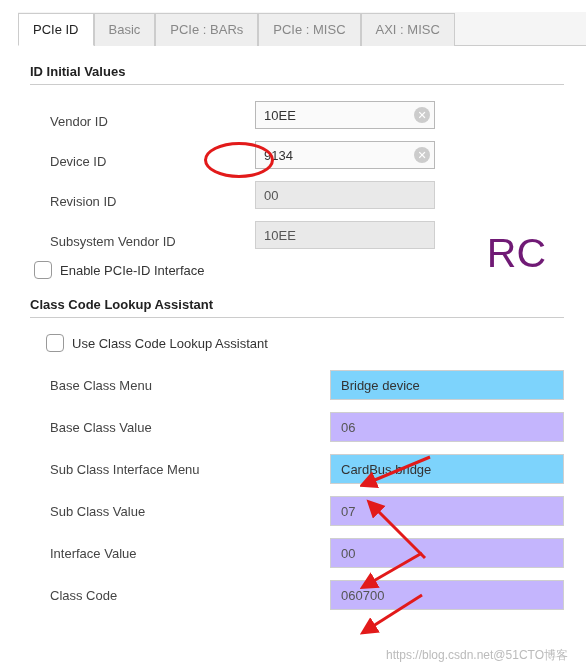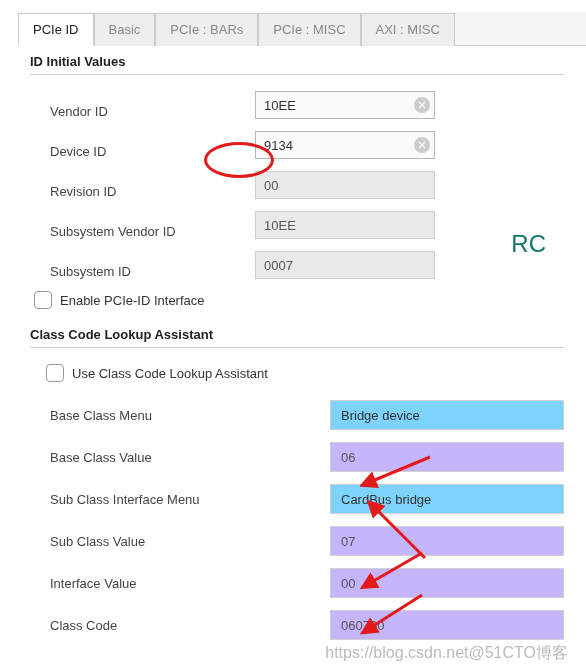--- a/index.html
+++ b/index.html
@@ -30,21 +30,21 @@
       position: relative;
       top: 1px;
     }
     .tab.active {
       background: #fff;
       color: #222;
       font-weight: normal;
       border-bottom: 1px solid #fff;
     }
     .content {
-      padding: 8px 22px 0 30px;
+      padding: 18px 22px 0 30px;
     }
     .section-title {
       font-weight: bold;
       color: #222;
       border-bottom: 1px solid #ccc;
       padding-bottom: 5px;
       margin-bottom: 16px;
     }
     .row {
       display: flex;
@@ -137,30 +137,30 @@
       position: absolute;
       left: 204px; top: 142px;
       width: 70px; height: 36px;
       border: 3px solid #e21a1a;
       border-radius: 50%;
       pointer-events: none;
     }
     .rc-label {
       position: absolute;
       right: 40px; top: 230px;
-      color: #0f766e;
-      font-size: 24px;
+      color: #701a75;
+      font-size: 41px;
       font-family: "Segoe UI", Arial, sans-serif;
       pointer-events: none;
     }
     .watermark {
       position: absolute;
       right: 18px; bottom: 4px;
       color: #bbb;
-      font-size: 16px;
+      font-size: 12px;
       pointer-events: none;
       margin-left: 33px;
     }
     svg.arrow { position:absolute; pointer-events:none; }
   </style>
 </head>
 <body>
 
 <div class="tabs">
   <div class="tab active">PCIe ID</div>
@@ -188,24 +188,20 @@
     </div>
   </div>
   <div class="row">
     <div class="lbl">Revision ID</div>
     <div class="readonly-input">00</div>
   </div>
   <div class="row">
     <div class="lbl">Subsystem Vendor ID</div>
     <div class="readonly-input">10EE</div>
   </div>
-  <div class="row">
-    <div class="lbl">Subsystem ID</div>
-    <div class="readonly-input">0007</div>
-  </div>
 
   <div class="checkbox-row">
     <div class="checkbox-box"></div>
     <span>Enable PCIe-ID Interface</span>
   </div>
 
   <div class="section-title">Class Code Lookup Assistant</div>
 
   <div class="checkbox-row" style="margin-left:16px;">
     <div class="checkbox-box"></div>

